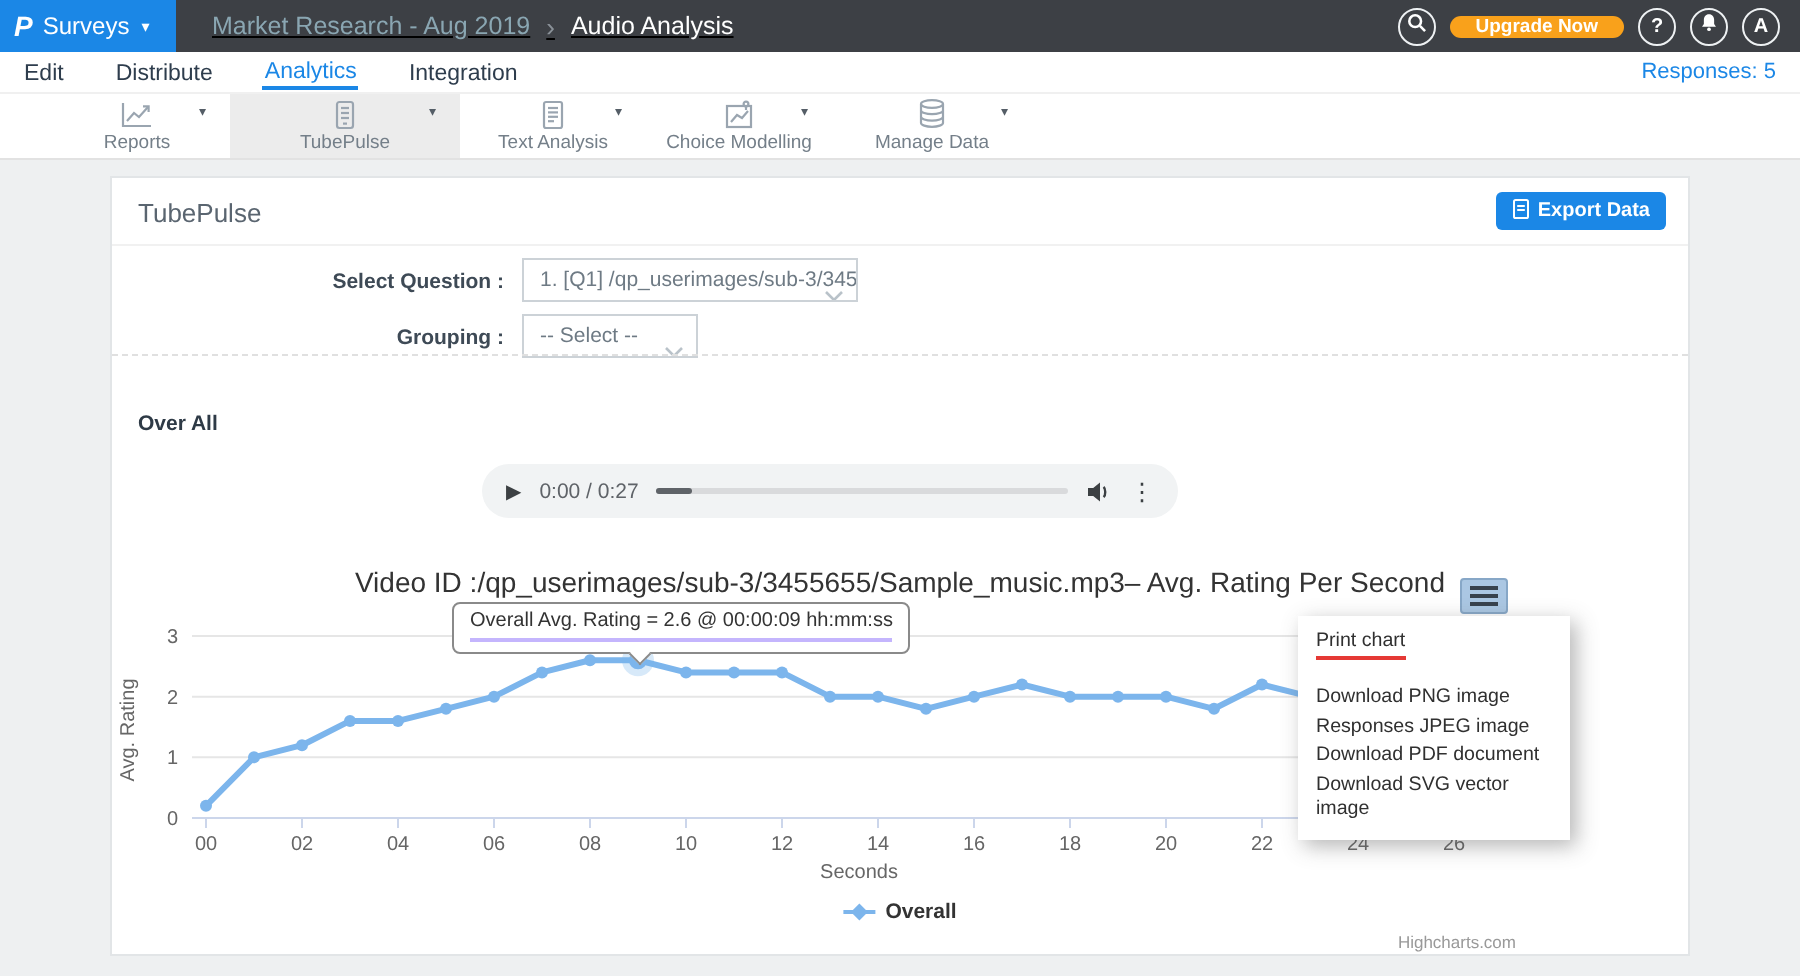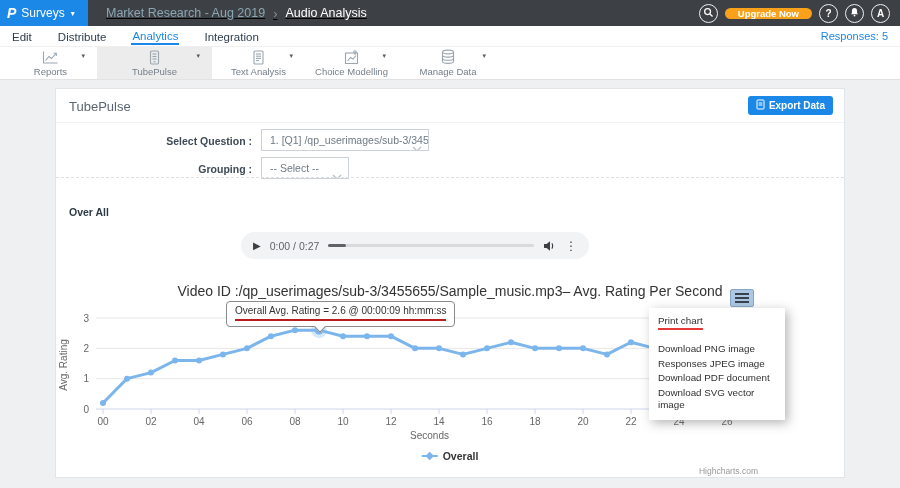--- a/index.html
+++ b/index.html
@@ -23,21 +23,21 @@
     font-weight: bold; padding: 0 13px; font-family: inherit; cursor: pointer; }
 
   
   .menubar { height: 21px; background: #fff; display: flex; align-items: center; gap: 24px;
     padding: 0 12px 0 11px; font-size: 11.5px; color: #2e3d4d; border-bottom: 1px solid #f0f0f0; }
   .menu-item { cursor: pointer; padding: 2px 1px 1px; }
   .menu-item.active { color: #1b87e6; border-bottom: 2px solid #1b87e6; }
   .responses { margin-left: auto; color: #1b87e6; font-size: 11px; }
 
   
-  .toolbar { height: 33px; background: #fff; display: flex; align-items: stretch; padding-left: 4px;
+  .toolbar { height: 33px; background: #fff; display: flex; align-items: stretch; padding-left: 22px;
     border-bottom: 1px solid #e2e2e2; }
   .tool-group { position: relative; width: 93px; display: flex; flex-direction: column; align-items: center;
     justify-content: center; gap: 1px; cursor: pointer; }
   .tool-group:nth-child(2) { width: 115px; }
   .tool-group:nth-child(5) { width: 100px; }
   .tool-group.active { background: #ececec; }
   .tool-icon svg { display: block; }
   .tool-caret { position: absolute; right: 12px; top: 5px; font-size: 7px; color: #555e67; }
   .tool-label { font-size: 9.5px; color: #747f89; }
 
@@ -83,21 +83,21 @@
   .chart-title { position: absolute; top: 4px; width: 100%; text-align: center; font-size: 14px; color: #333; }
   .hc-menu-btn { position: absolute; top: 10px; right: 90px; width: 24px; height: 18px; background: #abc7e3;
     border: 1px solid #87a7c7; border-radius: 2px; display: flex; flex-direction: column; justify-content: center;
     align-items: center; gap: 2px; cursor: pointer; z-index: 4; }
   .hc-menu-btn span { display: block; width: 14px; height: 2px; background: #38424d; }
   #chart-svg { position: absolute; top: 26px; left: 0; }
 
   .hc-tooltip { position: absolute; top: 22px; left: 170px; z-index: 5; background: rgba(255,255,255,.97);
     border: 1px solid #8a8a8a; border-radius: 4px; padding: 3px 8px 5px; font-size: 10px; color: #333;
     white-space: nowrap; }
-  .hc-tooltip-text { display: inline-block; border-bottom: 2px solid #b91c1c; padding-bottom: 3px; }
+  .hc-tooltip-text { display: inline-block; border-bottom: 2px solid #c4b5fd; padding-bottom: 3px; }
   .hc-tooltip-pointer { position: absolute; bottom: -5px; left: 89px; width: 8px; height: 8px; background: #fff;
     border-right: 1px solid #8a8a8a; border-bottom: 1px solid #8a8a8a; transform: rotate(45deg); }
 
   .hc-context-menu { position: absolute; top: 29px; left: 593px; width: 136px; background: #fff; z-index: 6;
     box-shadow: 3px 3px 10px rgba(90,90,90,.45); padding: 5px 0 7px; font-size: 9.8px; color: #303030; }
   .cm-print { padding: 2px 9px 3px; cursor: pointer; }
   .cm-print span { display: inline-block; border-bottom: 2px solid #e53935; padding-bottom: 2px; }
   .cm-gap { height: 9px; }
   .cm-item { padding: 1px 9px; line-height: 12.5px; cursor: pointer; }
 

